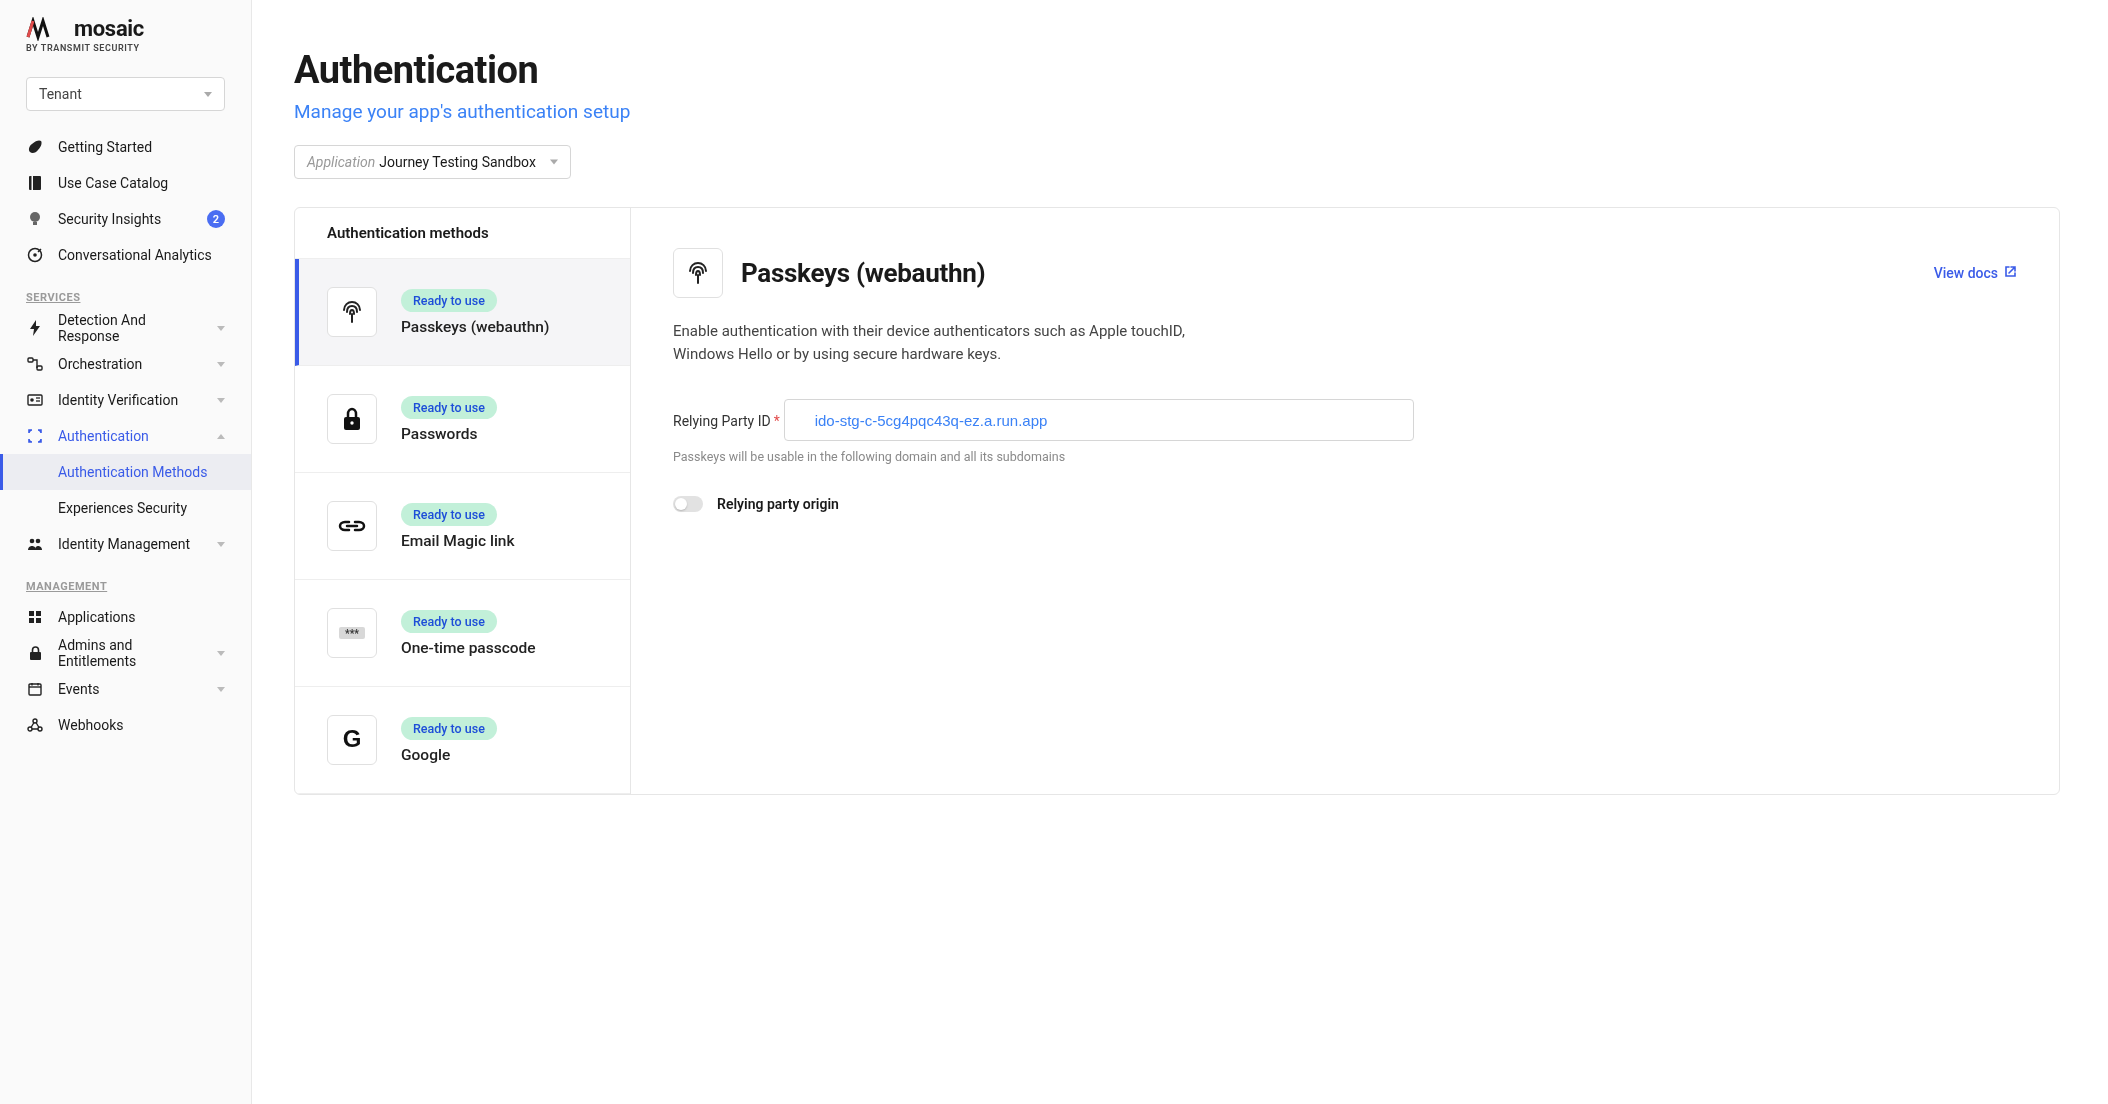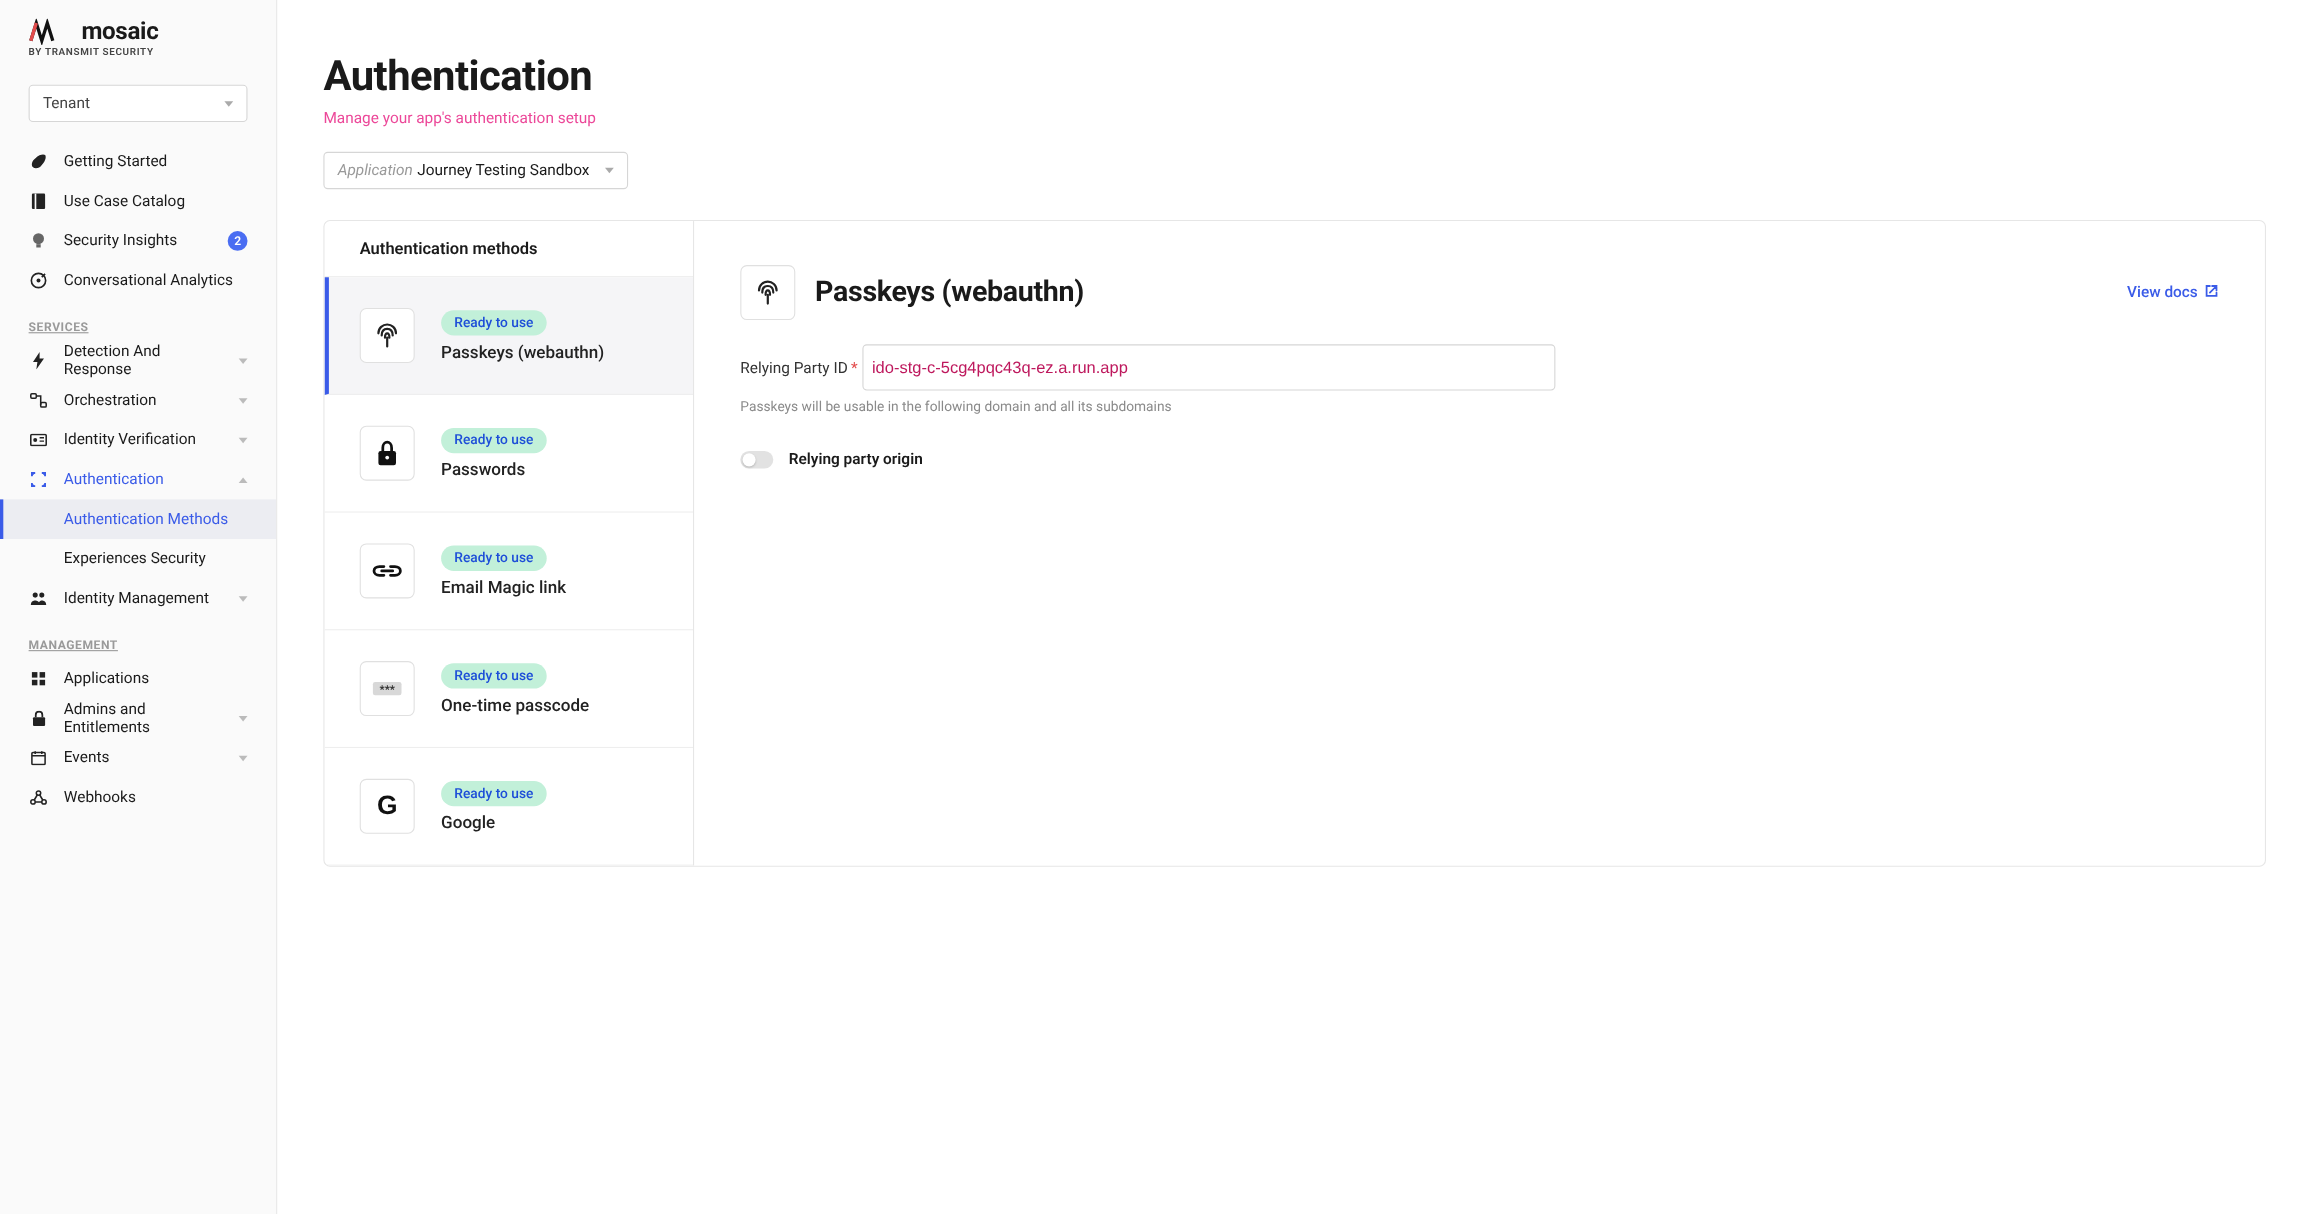--- a/index.html
+++ b/index.html
@@ -29,21 +29,21 @@
     .section-label { padding: 18px 26px 6px; font-size: 11px; font-weight: 700; color: #9a9a9a; letter-spacing: 0.5px; text-decoration: underline; }
 
     .nav-item.active { color: #3a5be8; }
     .nav-item.active .nav-icon svg * { stroke: #3a5be8; fill: #3a5be8; }
     .sub-item { display: flex; align-items: center; height: 36px; padding-left: 58px; padding-right: 26px; font-size: 14px; color: #1a1a1a; cursor: pointer; }
     .sub-item.active { background: #ecedf2; color: #3a5be8; border-left: 3px solid #3a5be8; padding-left: 55px; }
 
     
     .main { flex: 1; padding: 48px 48px 0 42px; overflow-y: auto; }
     .page-title { font-size: 38px; font-weight: 700; margin-bottom: 8px; letter-spacing: -0.5px; }
-    .page-sub { color: #ec4899; font-size: 14px; margin-bottom: 22px; }
+    .page-sub { color: #3b82f6; font-size: 19px; margin-bottom: 22px; }
 
     .app-select { display: inline-flex; align-items: center; height: 34px; border: 1px solid #d6d6d6; border-radius: 4px; padding: 0 34px 0 12px; font-size: 14px; position: relative; background: #fff; cursor: pointer; }
     .app-select .caret { position: absolute; right: 12px; top: 50%; transform: translateY(-50%); }
     .app-select-prefix { color: #999; margin-right: 4px; font-style: italic; }
 
     .content-row { display: flex; margin-top: 28px; border: 1px solid #e6e6e6; border-radius: 6px; overflow: hidden; }
     .method-col { width: 336px; border-right: 1px solid #e6e6e6; }
     .method-header { padding: 16px 32px; font-size: 15px; font-weight: 600; border-bottom: 1px solid #eee; }
 
     .method-item { display: flex; align-items: center; gap: 24px; padding: 28px 32px; border-bottom: 1px solid #eee; cursor: pointer; }
@@ -56,21 +56,21 @@
     .detail-col { flex: 1; padding: 40px 42px; position: relative; }
     .detail-header { display: flex; align-items: center; justify-content: space-between; margin-bottom: 22px; }
     .detail-header-left { display: flex; align-items: center; gap: 18px; }
     .detail-icon { width: 50px; height: 50px; border: 1px solid #e0e0e0; border-radius: 6px; display: inline-flex; align-items: center; justify-content: center; }
     .detail-title { font-size: 26px; font-weight: 700; letter-spacing: -0.3px; }
     .view-docs { color: #3a5be8; font-size: 14px; font-weight: 500; display: inline-flex; align-items: center; gap: 6px; text-decoration: none; }
     .detail-desc { color: #444; font-size: 15px; line-height: 1.5; max-width: 560px; margin-bottom: 34px; }
 
     .field-label { display: inline-flex; align-items: center; gap: 3px; font-size: 14px; color: #333; margin-bottom: 8px; }
     .field-label .req { color: #e24b4b; }
-    .text-input { width: 100%; max-width: 630px; height: 42px; border: 1px solid #d6d6d6; border-radius: 4px; padding: 0 8px; font-size: 15px; color: #be185d; }
+    .text-input { width: 100%; max-width: 630px; height: 42px; border: 1px solid #d6d6d6; border-radius: 4px; padding: 0 30px; font-size: 15px; color: #3b82f6; }
     .field-hint { color: #8a8a8a; font-size: 12.5px; margin-top: 8px; }
 
     .toggle-row { display: flex; align-items: center; gap: 14px; margin-top: 32px; }
     .toggle { width: 30px; height: 16px; border-radius: 999px; background: #e2e2e2; position: relative; cursor: pointer; }
     .toggle-knob { position: absolute; top: 2px; left: 2px; width: 12px; height: 12px; border-radius: 50%; background: #fff; box-shadow: 0 1px 2px rgba(0,0,0,0.2); }
     .toggle-label { font-size: 14px; font-weight: 600; }
 
   </style>
 </head>
 <body>
@@ -338,20 +338,21 @@
         <a class="view-docs">
           <span>View docs</span>
           <span>
             <svg width="13" height="13" viewBox="0 0 13 13">
                 <path d="M5 2 H2 V11 H11 V8 M7 2 H11 V6 M11 2 L5 8" fill="none" stroke="#3a5be8" stroke-width="1.6" stroke-linecap="round"></path>
               </svg>
           </span>
         </a>
       </div>
 
+      <p class="detail-desc">Enable authentication with their device authenticators such as Apple touchID, Windows Hello or by using secure hardware keys.</p>
 
       <label class="field-label">
         <span>Relying Party ID</span>
           <span class="req">*</span>
       </label>
       <input type="text" class="text-input" value="ido-stg-c-5cg4pqc43q-ez.a.run.app" style="">
       <div class="field-hint">Passkeys will be usable in the following domain and all its subdomains</div>
 
       <div class="toggle-row">
         <span class="toggle">

